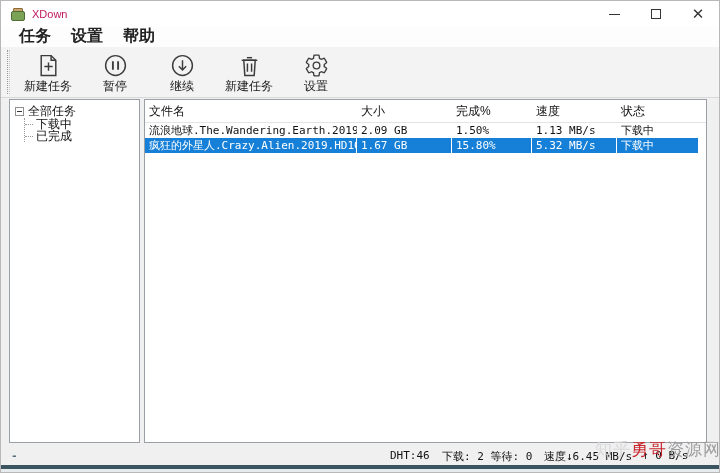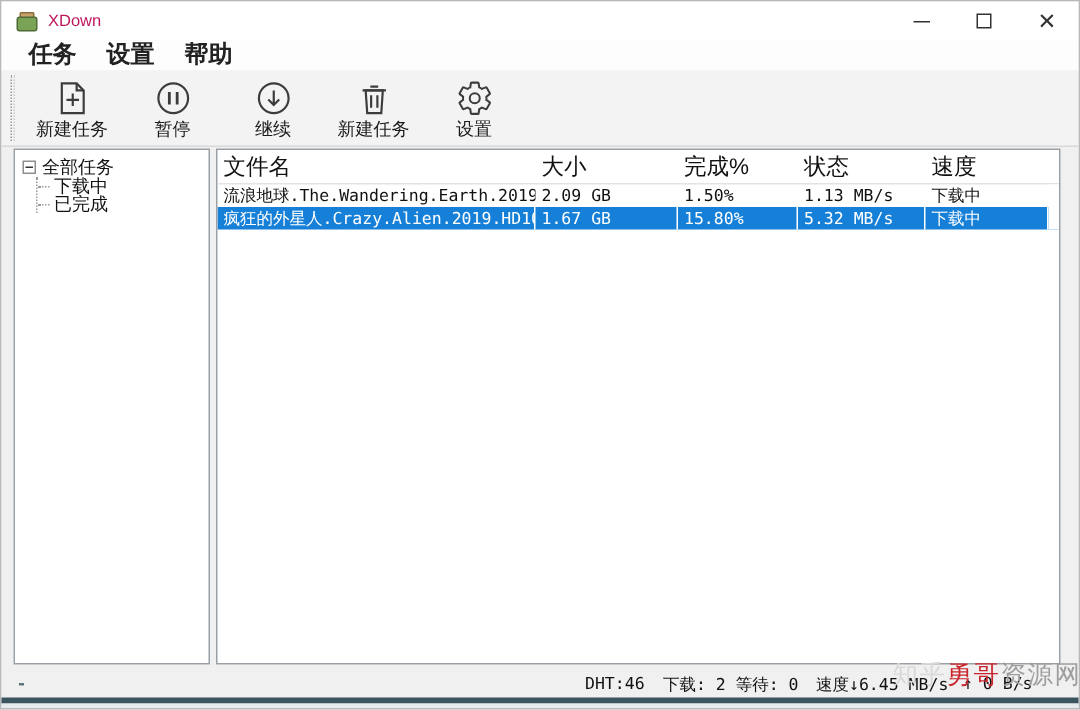--- a/index.html
+++ b/index.html
@@ -36,21 +36,21 @@
   .tree-root { display:flex; align-items:center; gap:4px; height:14px; }
   .expander { width:9px; height:9px; border:1px solid #8f8f8f; background:#fff; position:relative; flex:0 0 auto; }
   .expander::after { content:""; position:absolute; left:1px; right:1px; top:3px; border-top:1px solid #333; }
   .tree-children { margin-left:9px; border-left:1px dotted #9a9a9a; }
   .tree-child { position:relative; padding-left:11px; height:12px; line-height:12px; font-size:12px; }
   .tree-child::before { content:""; position:absolute; left:0; top:6px; width:8px; border-top:1px dotted #9a9a9a; }
 
   
   .table-panel { position:absolute; left:143px; top:1px; width:563px; height:344px; background:#ffffff; border:1px solid #9aa0a6; overflow:hidden; }
   .grid-row { display:grid; grid-template-columns:212px 95px 80px 85px 82px 1fr; align-items:center; }
-  .thead { height:23px; border-bottom:1px solid #e3e3e3; font-size:15px; color:#111; }
+  .thead { height:23px; border-bottom:1px solid #e3e3e3; font-size:12px; color:#111; }
   .thead .cell { padding:0 4px; }
   .cell { overflow:hidden; white-space:nowrap; }
   .c-name { text-align:left; padding-left:5px; }
   .c-mid  { text-align:left; }
   .trow { height:15px; font-size:11px; color:#111; font-family:"DejaVu Sans Mono", monospace; }
   .trow .cell { padding:0 4px; line-height:15px; }
   .trow.selected { background:var(--sel,#1680d8); color:#fff; }
   .trow.selected .cell { border-right:1px solid #fff; }
   .trow.selected .cell:last-child { border-right:none; background:#fff; height:100%; }
   .trow .cell:last-child { background:#fff; height:100%; }
@@ -172,22 +172,22 @@
           <div class="tree-child">已完成</div>
         </div>
       </div>
     </div>
 
     <div class="table-panel">
       <div class="grid-row thead">
         <div class="cell c-name">文件名</div>
         <div class="cell c-mid">大小</div>
         <div class="cell c-mid">完成%</div>
+        <div class="cell c-mid">速度</div>
         <div class="cell c-mid">状态</div>
-        <div class="cell c-mid">速度</div>
         <div class="cell"></div>
       </div>
 
       <div class="grid-row trow">
         <div class="cell c-name">流浪地球.The.Wandering.Earth.2019.HD.10...</div>
         <div class="cell c-mid">2.09 GB</div>
         <div class="cell c-mid">1.50%</div>
         <div class="cell c-mid">1.13 MB/s</div>
         <div class="cell c-mid">下载中</div>
         <div class="cell"></div>

